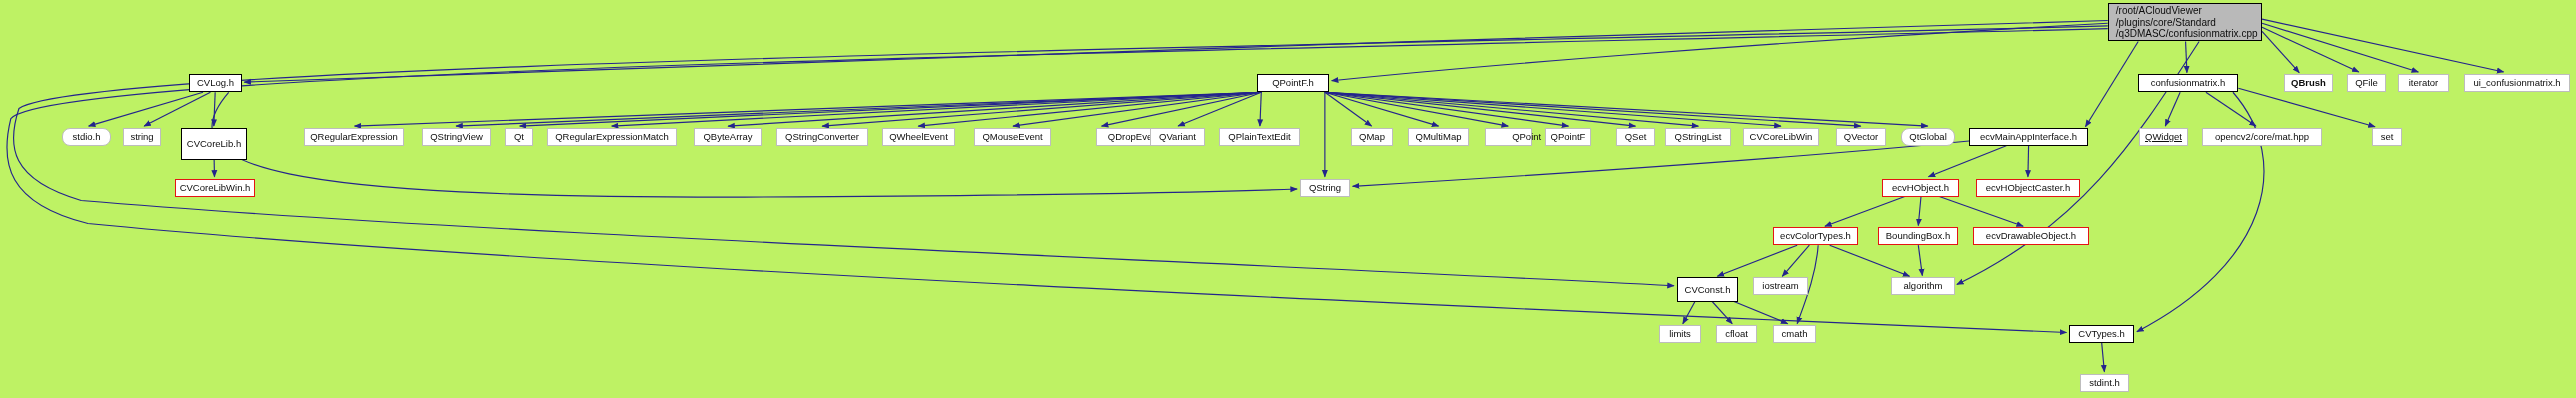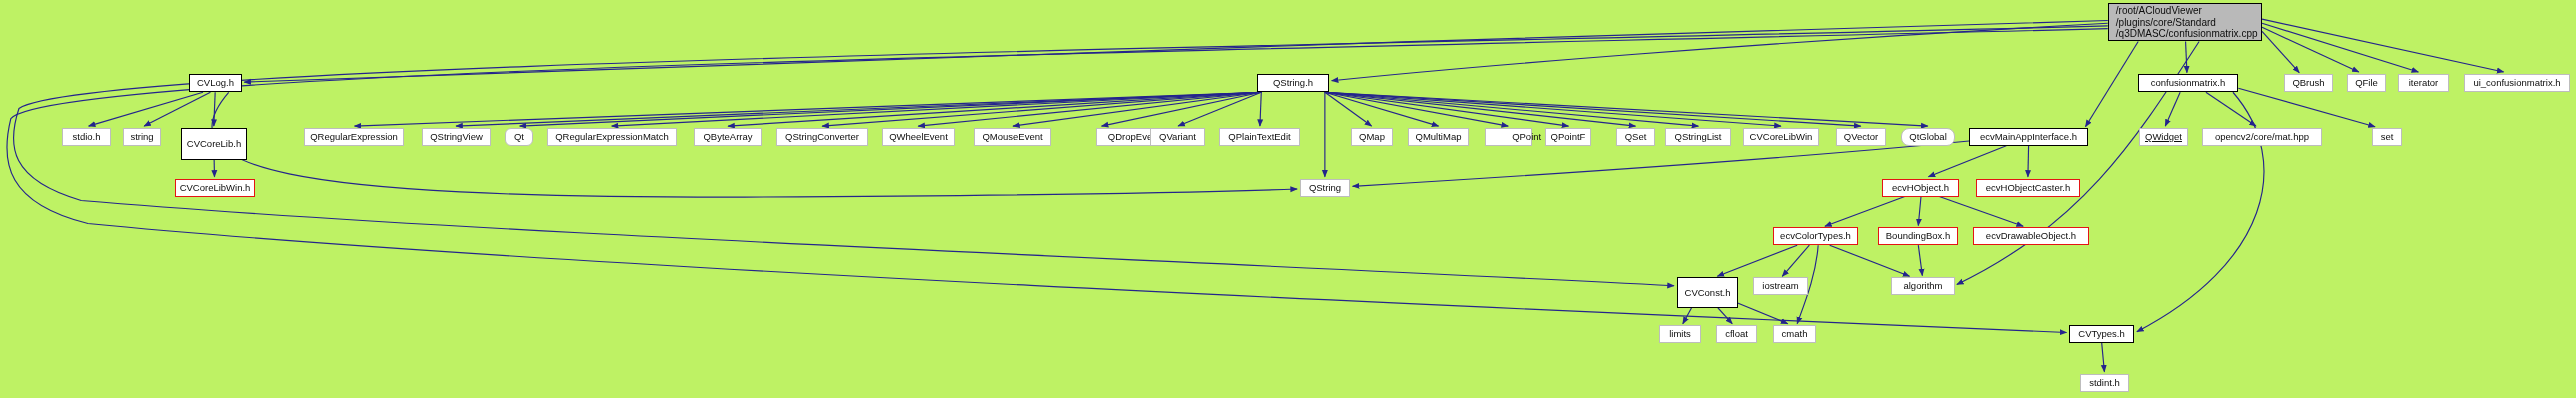--- a/index.html
+++ b/index.html
@@ -90,53 +90,53 @@
   <div id="nodes">
       <div class="node current" style="left: 2108px; top: 3.4px; width: 154px; height: 38px;">
         <div class="tline">/root/ACloudViewer</div>
         <div class="tline">/plugins/core/Standard</div>
         <div class="tline">/q3DMASC/confusionmatrix.cpp</div>
       </div>
       <div class="node linked" style="left: 189px; top: 74px; width: 53px; height: 17.6px;">
         <span>CVLog.h</span>
       </div>
       <div class="node linked" style="left: 1257px; top: 74px; width: 72px; height: 17.6px;">
-        <span>QString.h</span>
+        <span>QPointF.h</span>
       </div>
       <div class="node linked-strong" style="left: 2138px; top: 74px; width: 100px; height: 17.6px;">
         <span>confusionmatrix.h</span>
       </div>
-      <div class="node" style="left: 2284px; top: 74px; width: 49px; height: 17.6px;">
+      <div class="node" style="left: 2284px; top: 74px; width: 49px; height: 17.6px; font-weight: bold;">
         <span>QBrush</span>
       </div>
       <div class="node" style="left: 2347px; top: 74px; width: 39px; height: 17.6px;">
         <span>QFile</span>
       </div>
       <div class="node" style="left: 2398px; top: 74px; width: 51px; height: 17.6px;">
         <span>iterator</span>
       </div>
       <div class="node" style="left: 2464px; top: 74px; width: 106px; height: 17.6px;">
         <span>ui_confusionmatrix.h</span>
       </div>
-      <div class="node" style="left: 62px; top: 128px; width: 49px; height: 17.6px;">
+      <div class="node" style="left: 62px; top: 128px; width: 49px; height: 17.6px; border-radius: 8px;">
         <span>stdio.h</span>
       </div>
       <div class="node" style="left: 123px; top: 128px; width: 38px; height: 17.6px;">
         <span>string</span>
       </div>
       <div class="node linked-strong" style="left: 181px; top: 128px; width: 66px; height: 32px;">
         <span>CVCoreLib.h</span>
       </div>
       <div class="node" style="left: 304px; top: 128px; width: 100px; height: 17.6px;">
         <span>QRegularExpression</span>
       </div>
       <div class="node" style="left: 422px; top: 128px; width: 69px; height: 17.6px;">
         <span>QStringView</span>
       </div>
-      <div class="node" style="left: 505px; top: 128px; width: 28px; height: 17.6px; border-radius: 6px;">
+      <div class="node" style="left: 505px; top: 128px; width: 28px; height: 17.6px;">
         <span>Qt</span>
       </div>
       <div class="node" style="left: 547px; top: 128px; width: 130px; height: 17.6px;">
         <span>QRegularExpressionMatch</span>
       </div>
       <div class="node" style="left: 694px; top: 128px; width: 68px; height: 17.6px;">
         <span>QByteArray</span>
       </div>
       <div class="node" style="left: 776px; top: 128px; width: 92px; height: 17.6px;">
         <span>QStringConverter</span>
@@ -209,21 +209,21 @@
       </div>
       <div class="node truncated" style="left: 1773px; top: 227px; width: 85px; height: 17.6px;">
         <span>ecvColorTypes.h</span>
       </div>
       <div class="node truncated" style="left: 1878px; top: 227px; width: 80px; height: 17.6px;">
         <span>BoundingBox.h</span>
       </div>
       <div class="node truncated" style="left: 1973px; top: 227px; width: 116px; height: 17.6px;">
         <span>ecvDrawableObject.h</span>
       </div>
-      <div class="node linked-strong" style="left: 1677px; top: 277px; width: 61px; height: 31px;">
+      <div class="node linked-strong" style="left: 1677px; top: 277px; width: 61px; height: 25px;">
         <span>CVConst.h</span>
       </div>
       <div class="node" style="left: 1753px; top: 277px; width: 55px; height: 17.6px;">
         <span>iostream</span>
       </div>
       <div class="node" style="left: 1891px; top: 277px; width: 64px; height: 17.6px;">
         <span>algorithm</span>
       </div>
       <div class="node" style="left: 1659px; top: 325px; width: 42px; height: 17.6px;">
         <span>limits</span>

